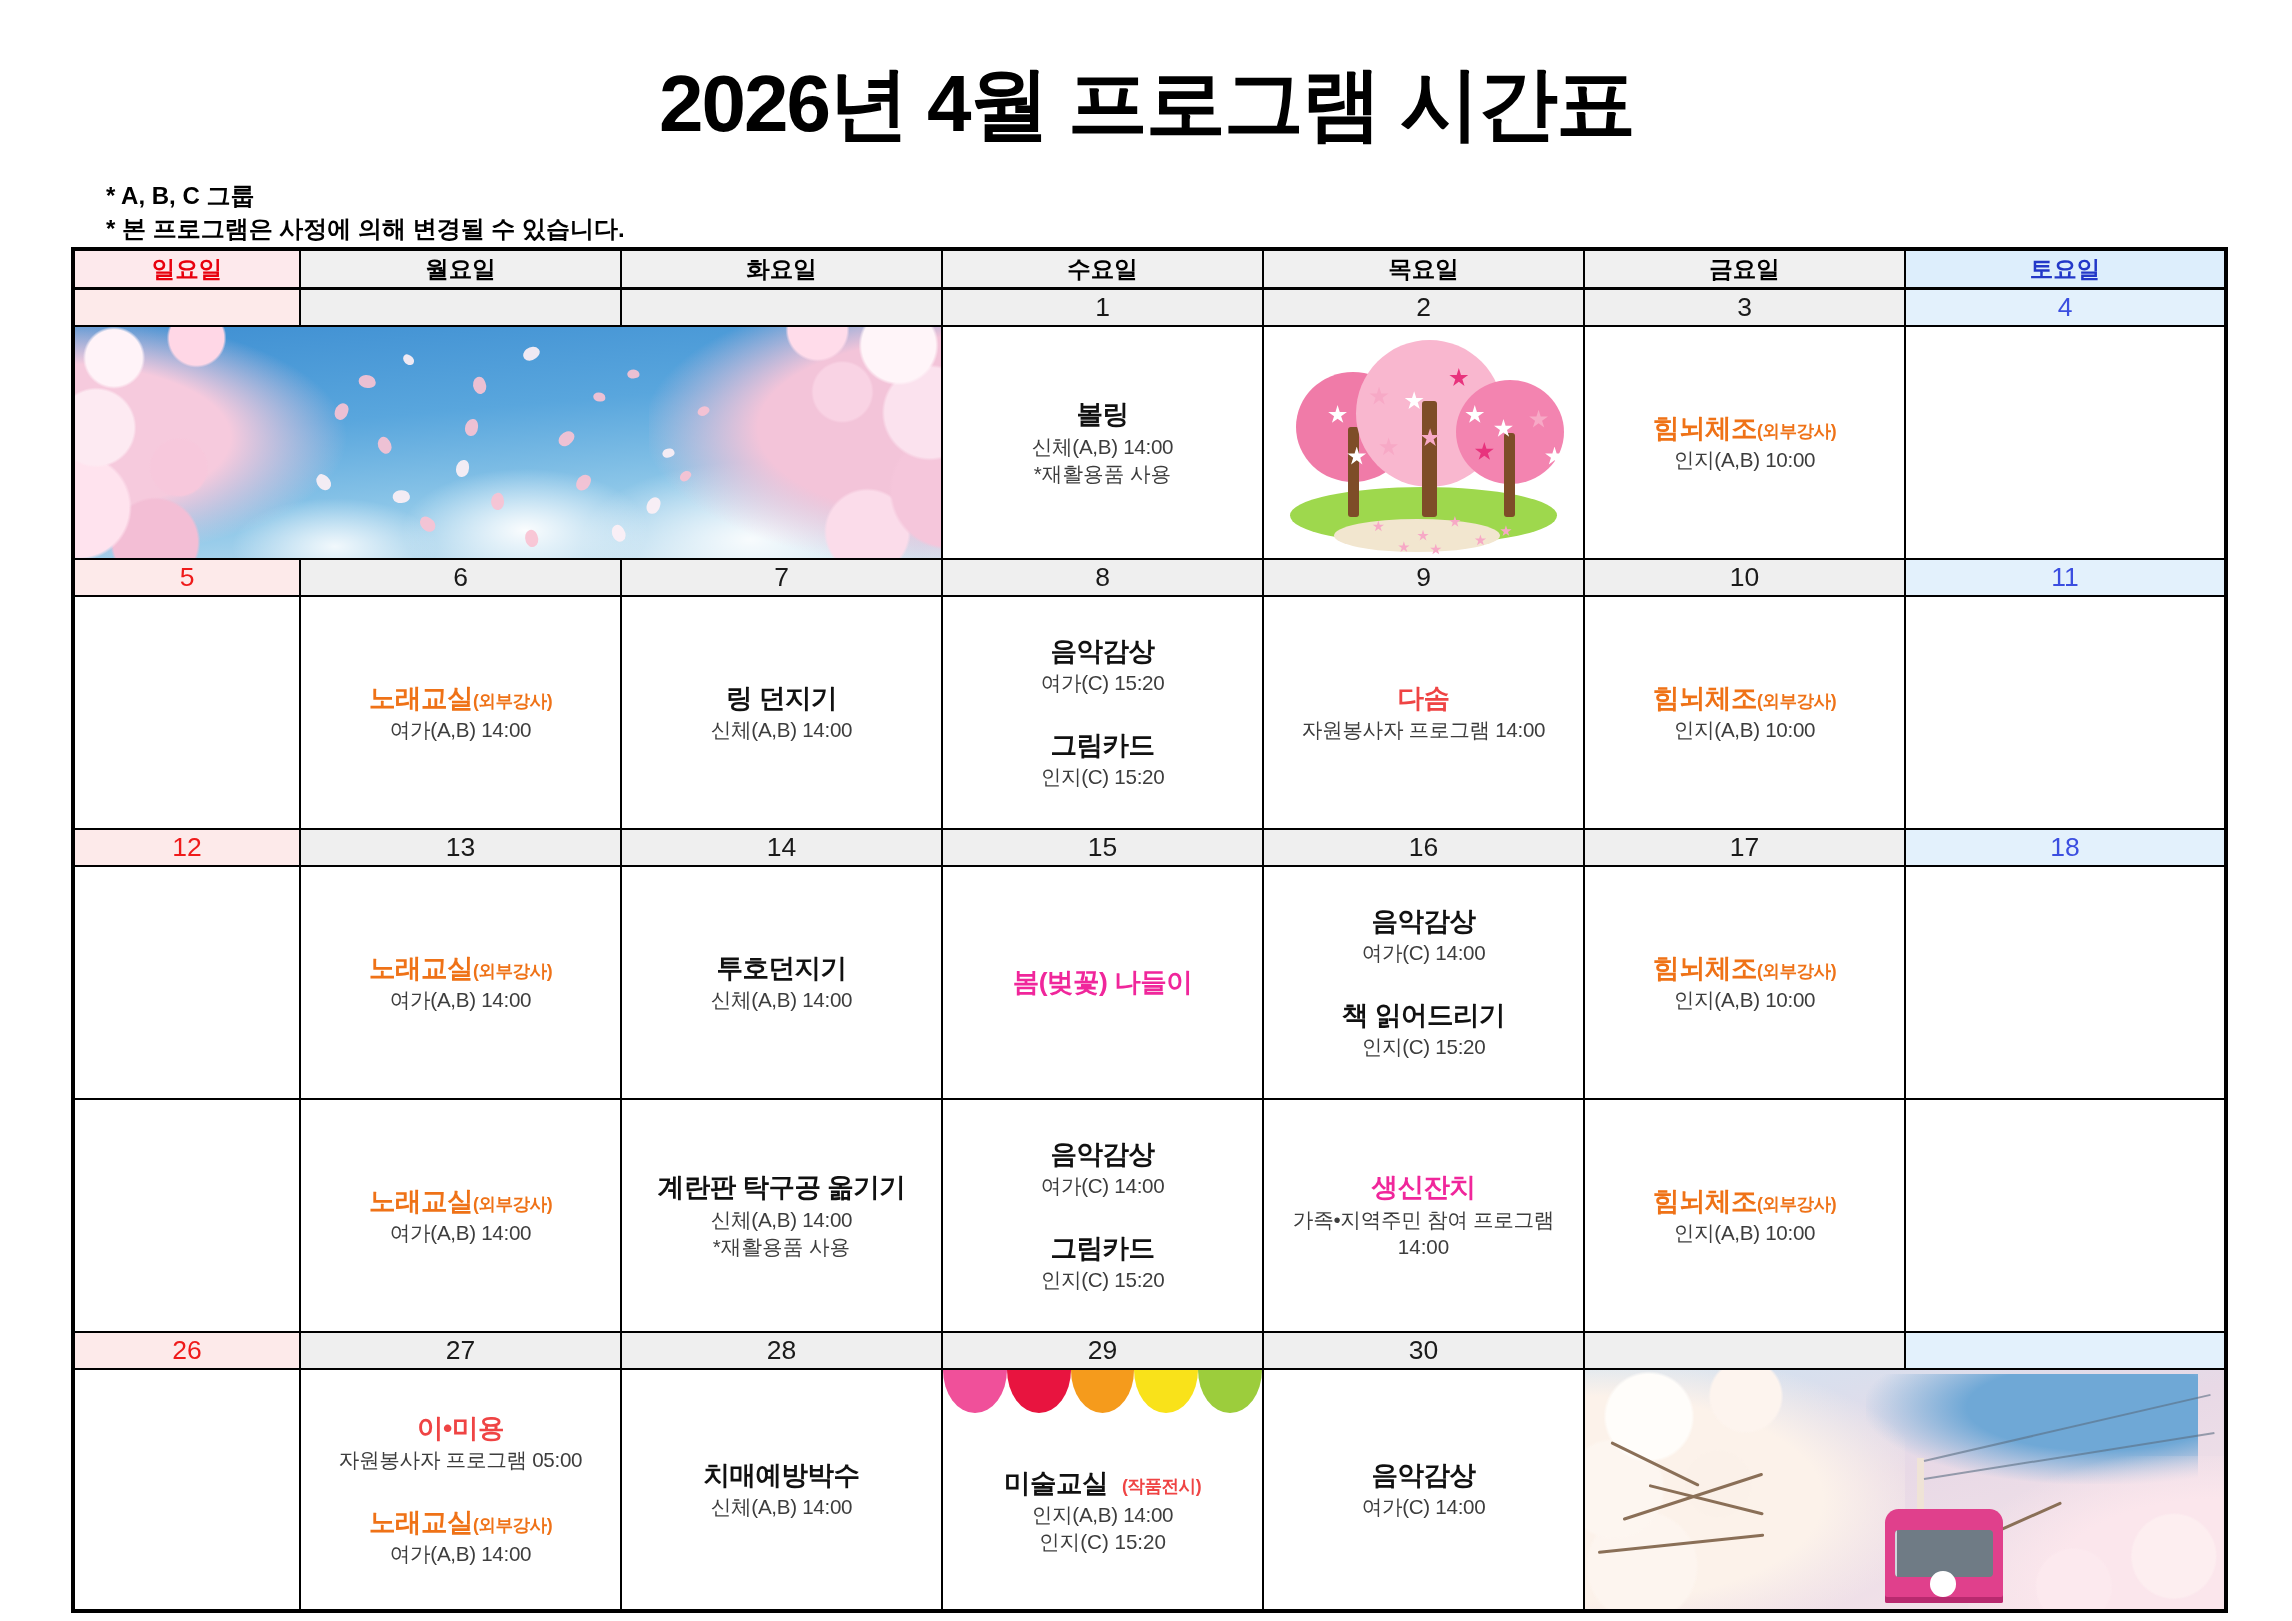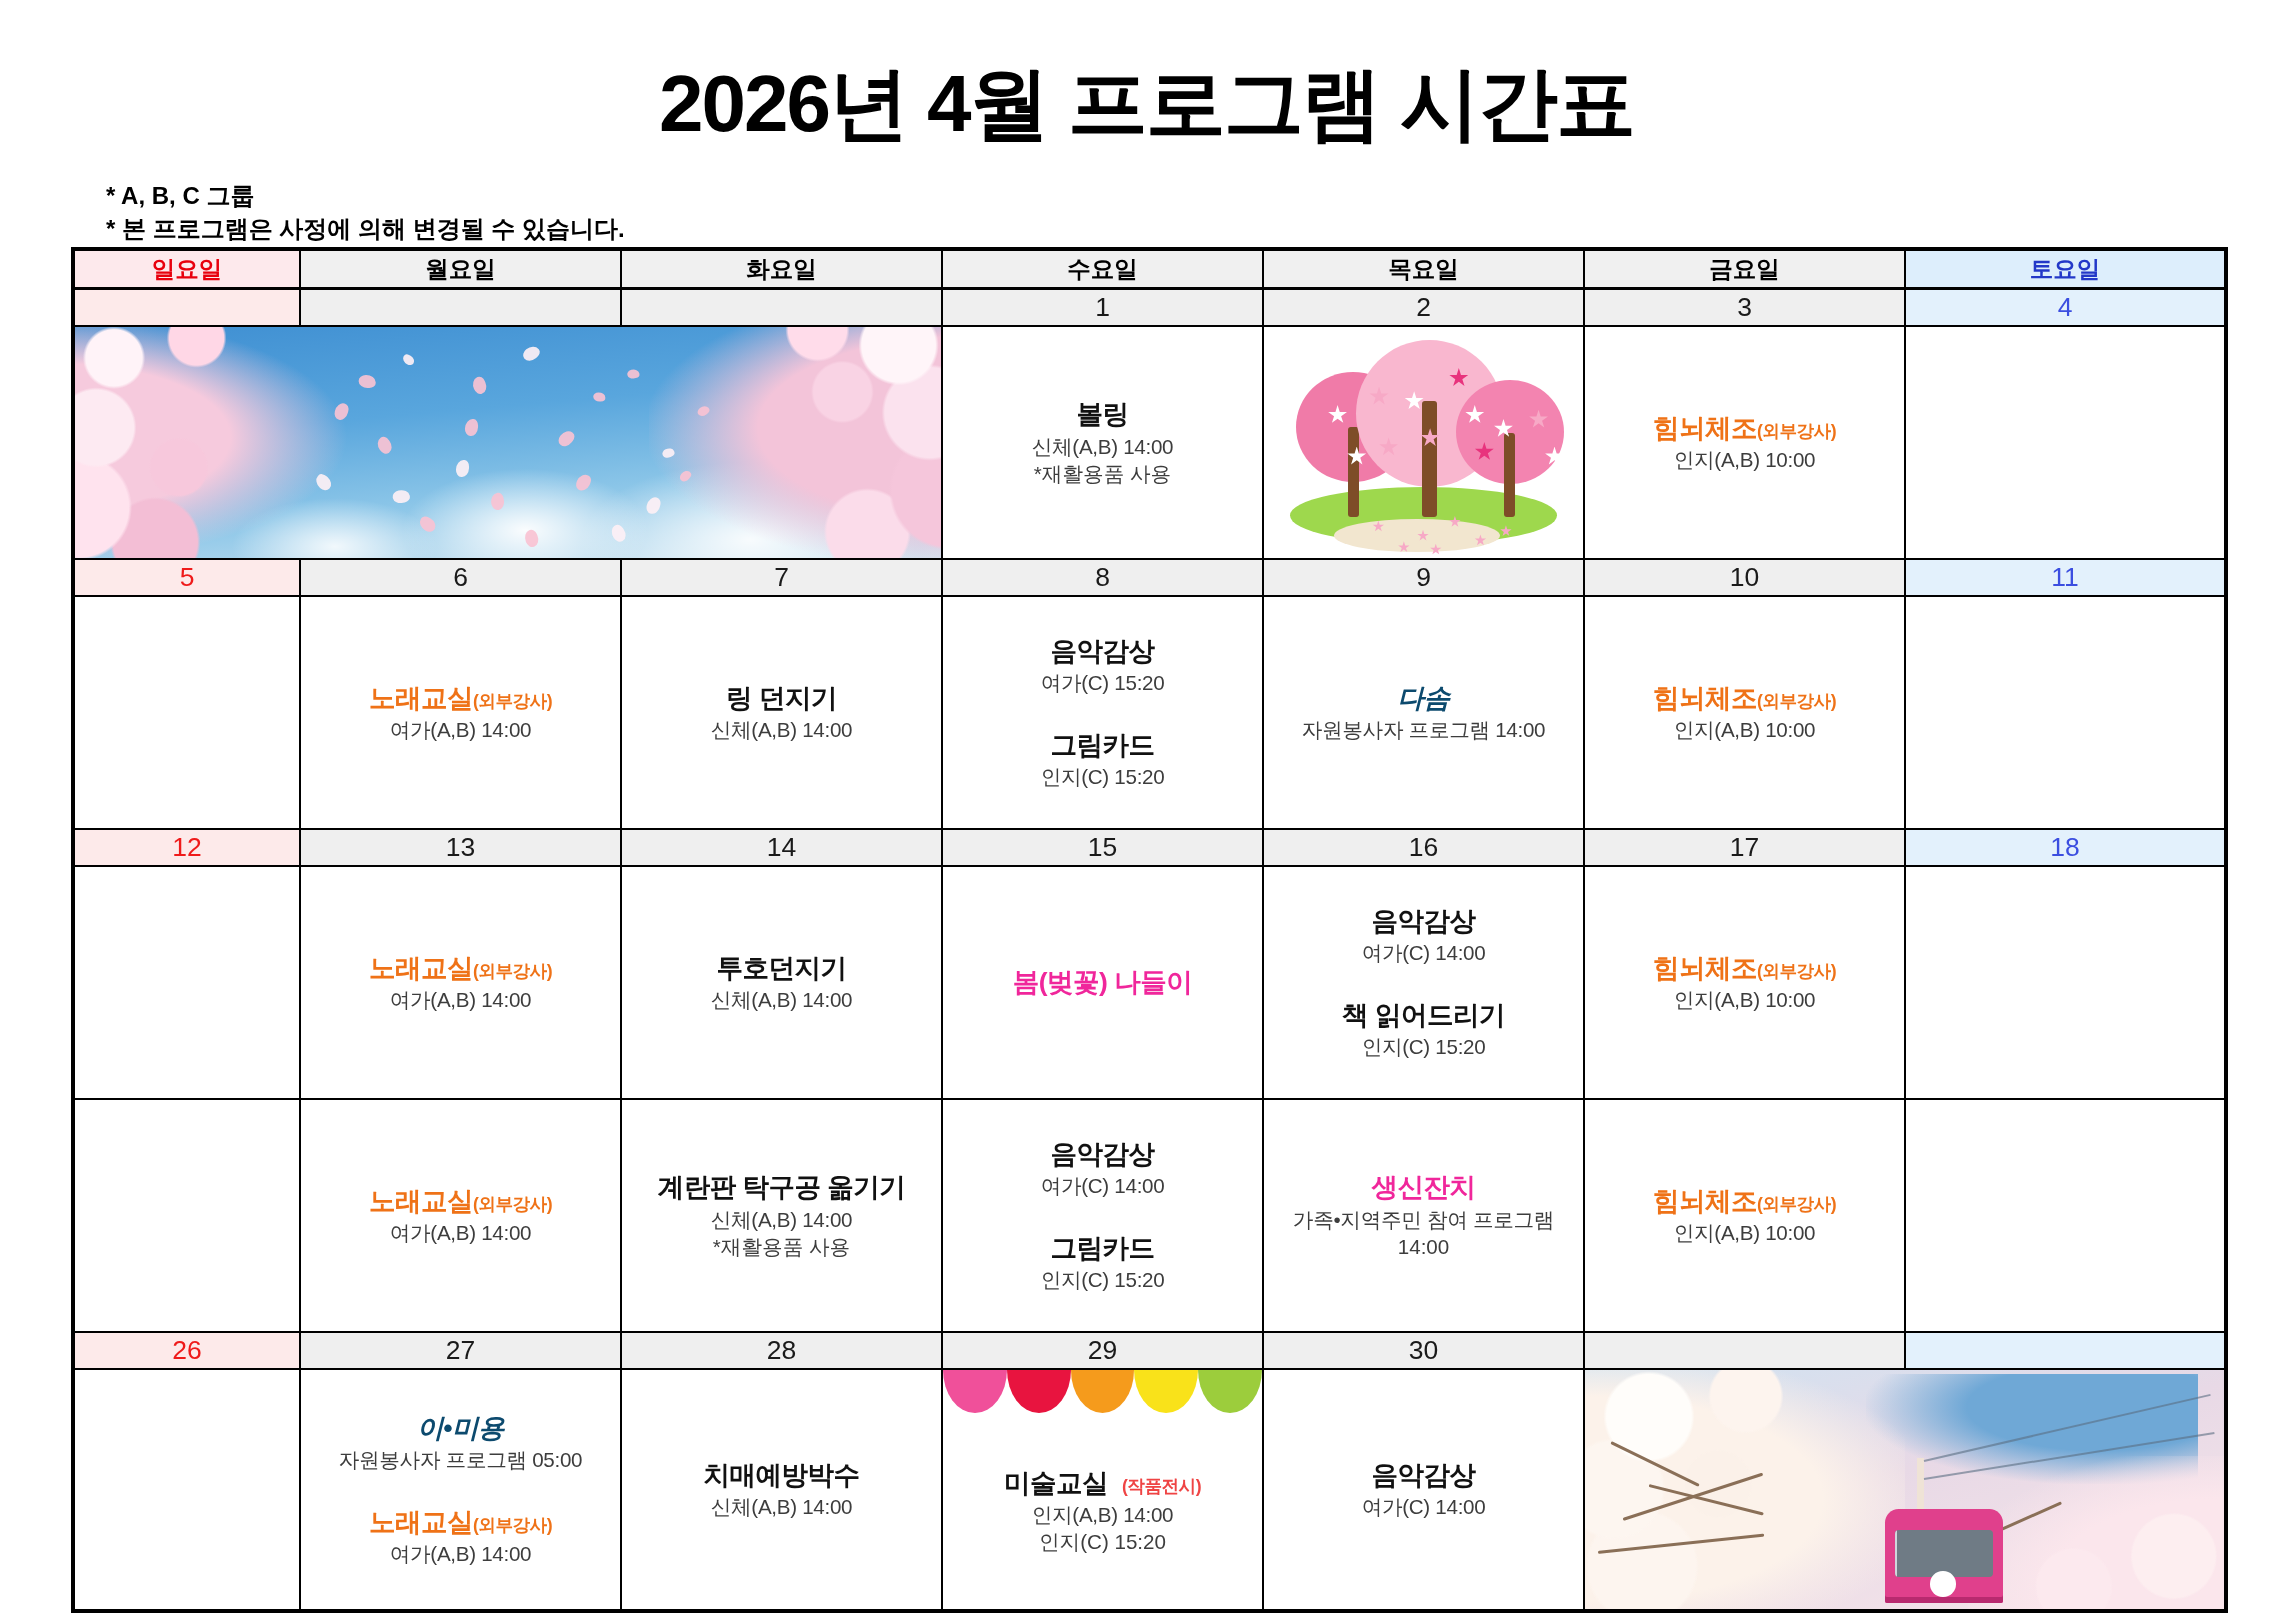--- a/index.html
+++ b/index.html
@@ -89,21 +89,21 @@
   tr.contentrow.tall td { height: 242px; }
 
   
   .ev { line-height: 1.22; margin: 0; }
   .ev + .ev { margin-top: 33px; }
   .ev .name {
     font-size: 26.5px; font-weight: bold; color: #111;
     display: block; letter-spacing: -0.5px;
   }
   .ev .name.orange { color: #ef7217; }
-  .ev .name.purple { color: #0c4a6e; font-style: italic; }
+  .ev .name.purple { color: #ef4444; }
   .ev .name.magenta { color: #f0269b; }
   .ev .name small {
     font-size: 17.6px; font-weight: bold;
   }
   .ev .name small.red { color: #ef4444; margin-left: 14px; }
   .ev .sub {
     font-size: 20.6px; color: #3d3d3d; display: block; margin-top: 2.9px;
     letter-spacing: -0.3px;
   }
   .ev .note {

